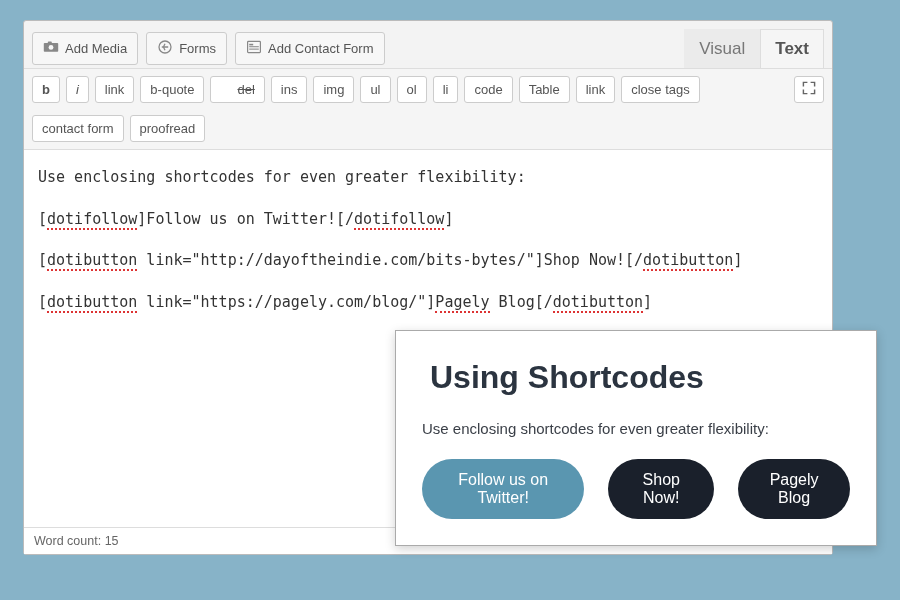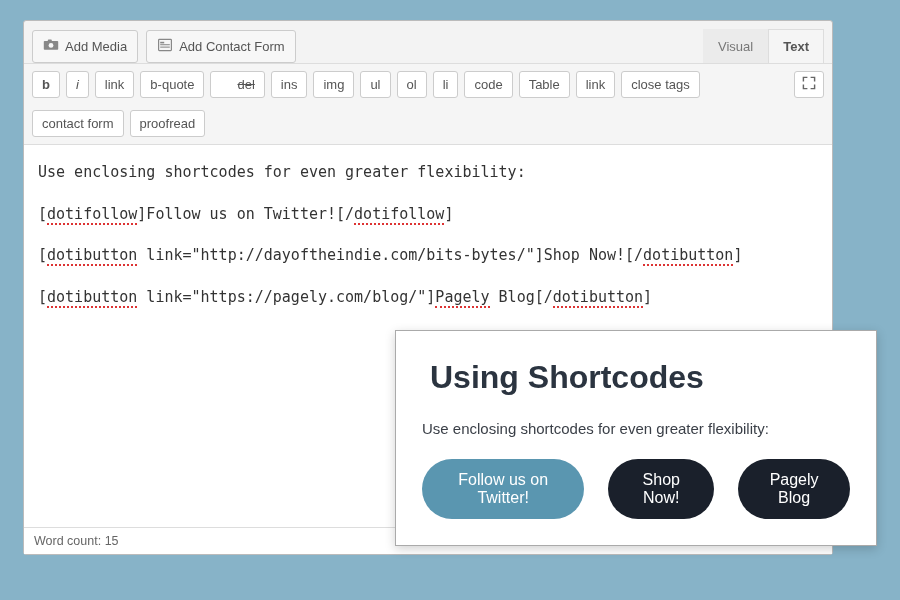--- a/index.html
+++ b/index.html
@@ -49,21 +49,21 @@
     display: flex;
     align-self: flex-end;
     margin-bottom: -1px;
   }
   .tab {
     padding: 9px 14px;
     border: 1px solid transparent;
     background: #ebebeb;
     color: #777;
     cursor: pointer;
-    font-size: 13px;
+    font-size: 17px;
   }
   .tab.active {
     background: #f5f5f5;
     border: 1px solid #ddd;
     border-bottom-color: #f5f5f5;
     color: #555;
     font-weight: 600;
   }
   .toolbar-row {
     padding: 7px 8px;
@@ -169,20 +169,29 @@
   <div class="top-bar">
     <button class="media-btn">
       <span>
         <svg viewBox="0 0 20 20" fill="#888">
             <rect x="1" y="5" width="18" height="11" rx="1"></rect>
             <circle cx="10" cy="10.5" r="3" fill="#f7f7f7"></circle>
             <rect x="6" y="3" width="5" height="3" rx="1"></rect>
           </svg>
       </span>
       <span>Add Media</span>
+    </button>
+    <button class="media-btn">
+      <span>
+        <svg viewBox="0 0 20 20" fill="none" stroke="#888" stroke-width="1.6">
+            <circle cx="10" cy="10" r="7.5"></circle>
+            <path d="M6 10h8M10 6l-2 4 2 4"></path>
+          </svg>
+      </span>
+      <span>Forms</span>
     </button>
     <button class="media-btn">
       <span>
         <svg viewBox="0 0 20 20" fill="#888">
             <rect x="2" y="3" width="16" height="14" rx="1" fill="none" stroke="#888" stroke-width="1.5"></rect>
             <rect x="4" y="6" width="5" height="2"></rect>
             <rect x="4" y="9" width="12" height="1.3"></rect>
             <rect x="4" y="12" width="12" height="1.3"></rect>
           </svg>
       </span>

